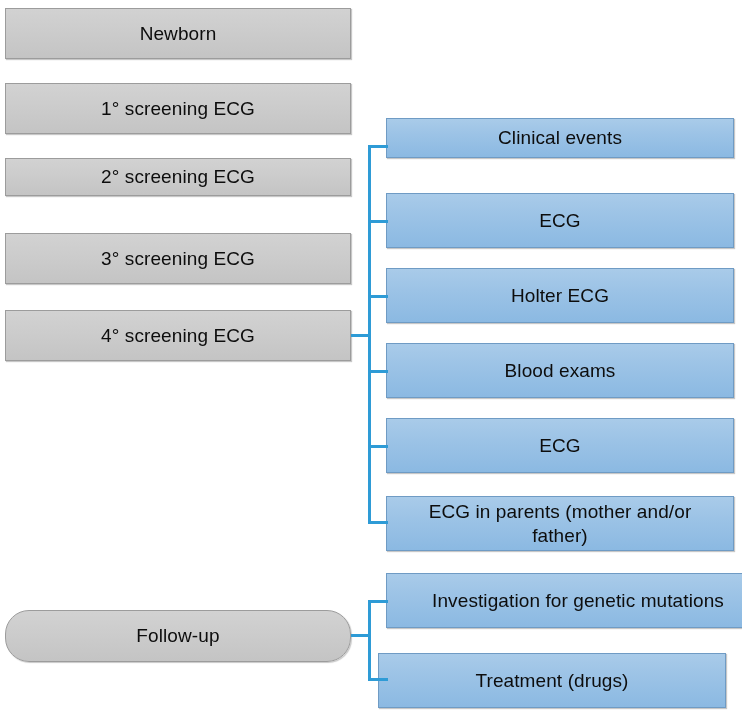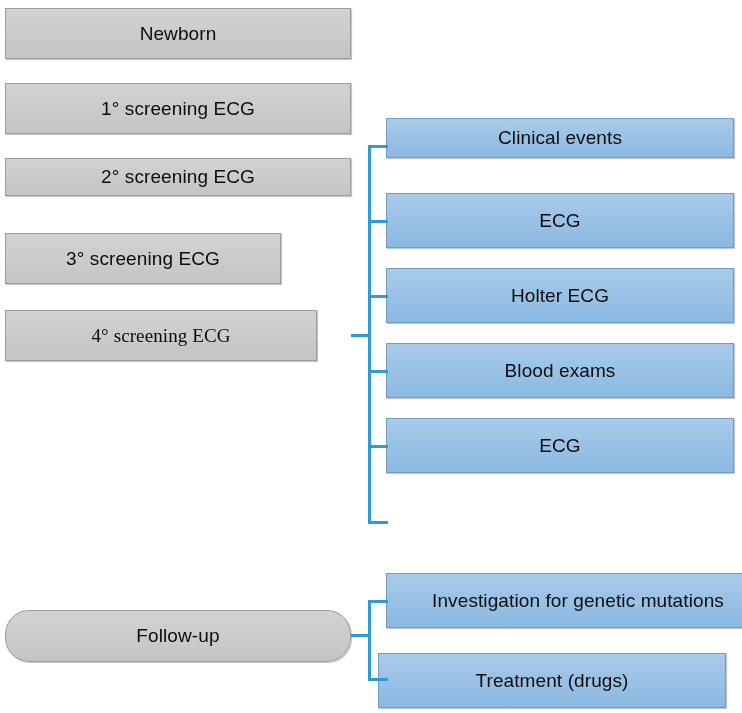--- a/index.html
+++ b/index.html
@@ -68,25 +68,25 @@
   </div>
 
   <div class="node node-gray" style="left:5px; top:83px; width:346px; height:51px;">
     <span>1° screening ECG</span>
   </div>
 
   <div class="node node-gray" style="left:5px; top:158px; width:346px; height:38px;">
     <span>2° screening ECG</span>
   </div>
 
-  <div class="node node-gray" style="left:5px; top:233px; width:276px; height:51px;">
+  <div class="node node-gray" style="left:5px; top:233px; width:346px; height:51px;">
     <span>3° screening ECG</span>
   </div>
 
-  <div class="node node-gray" style="left:5px; top:310px; width:312px; height:51px;font-family:Liberation Serif, serif;">
+  <div class="node node-gray" style="left:5px; top:310px; width:346px; height:51px;">
     <span>4° screening ECG</span>
   </div>
 
   <div class="node node-gray" style="left:5px; top:610px; width:346px; height:52px;border-radius:24px;">
     <span>Follow-up</span>
   </div>
 
   <div class="node node-blue" style="left:386px; top:118px; width:348px; height:40px;">
     <span>Clinical events</span>
   </div>
@@ -100,20 +100,23 @@
   </div>
 
   <div class="node node-blue" style="left:386px; top:343px; width:348px; height:55px;">
     <span>Blood exams</span>
   </div>
 
   <div class="node node-blue" style="left:386px; top:418px; width:348px; height:55px;">
     <span>ECG</span>
   </div>
 
+  <div class="node node-blue two-line" style="left:386px; top:496px; width:348px; height:55px;">
+    <span>ECG in parents (mother and/or father)</span>
+  </div>
 
   <div class="node node-blue" style="left:386px; top:573px; width:384px; height:55px;">
     <span>Investigation for genetic mutations</span>
   </div>
 
   <div class="node node-blue" style="left:378px; top:653px; width:348px; height:55px;">
     <span>Treatment (drugs)</span>
   </div>
 
   <div class="conn conn-h" style="left:351px; top:334px; width:20px;"></div>

